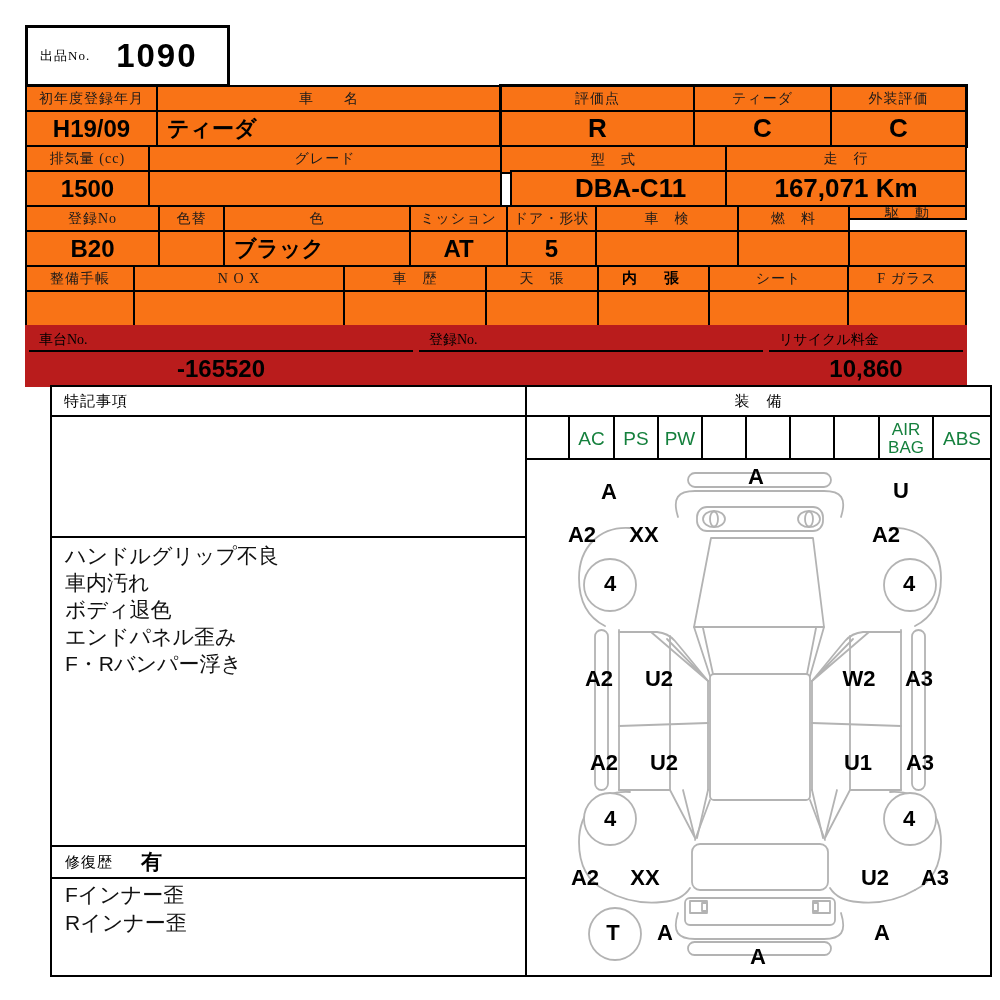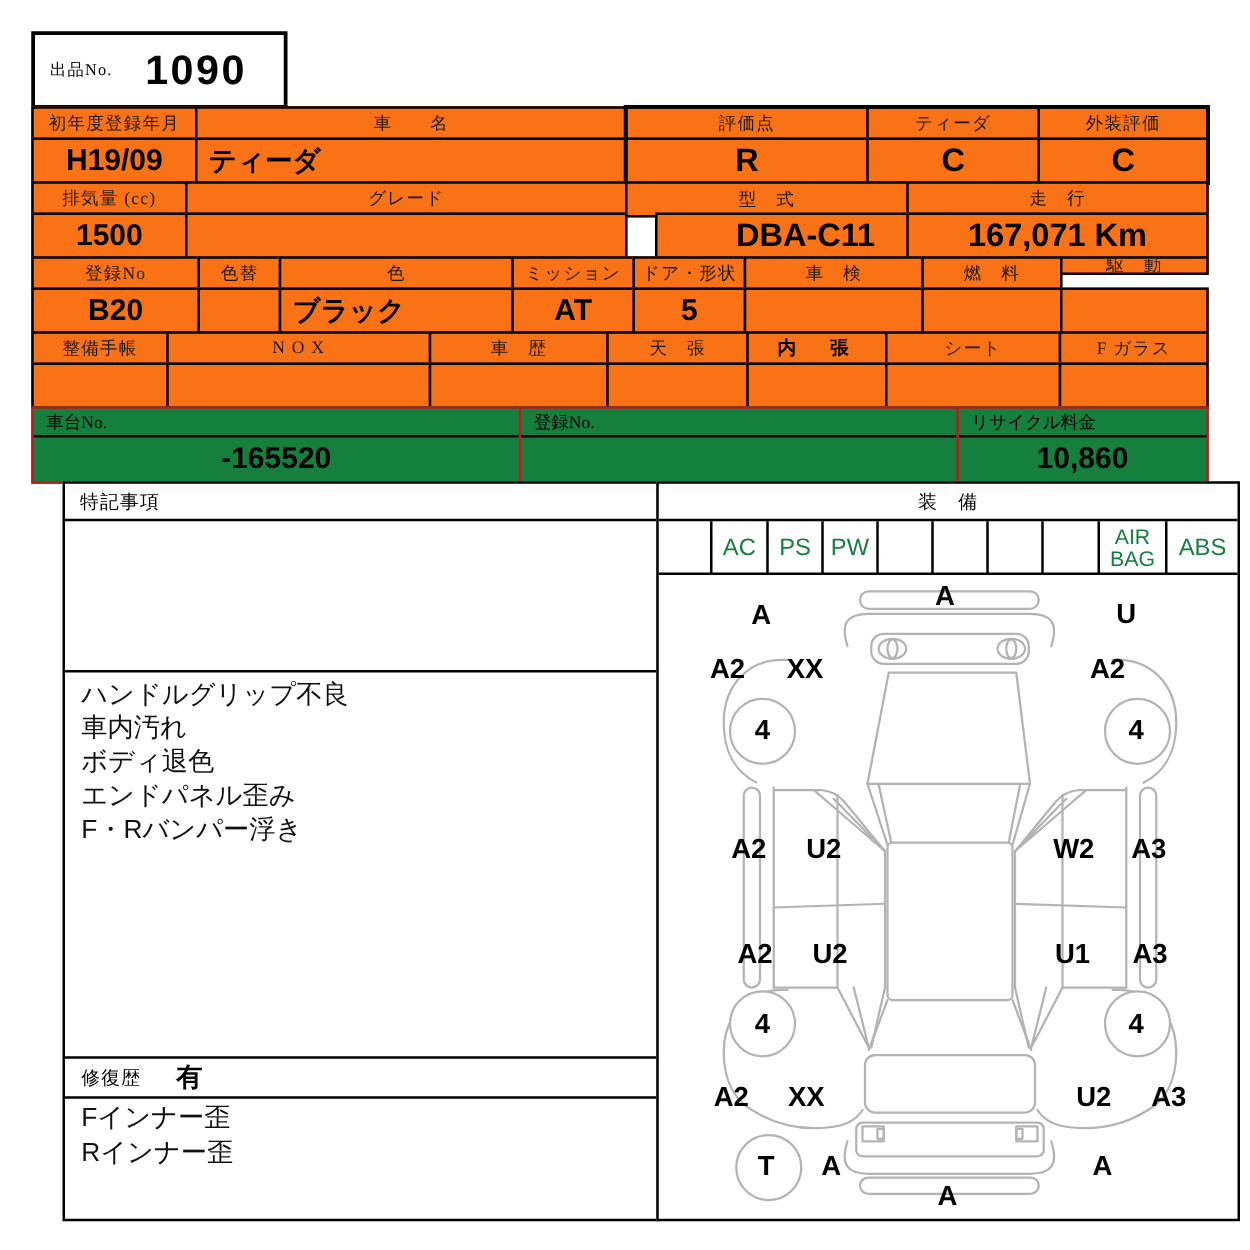--- a/index.html
+++ b/index.html
@@ -9,21 +9,21 @@
         display:flex;align-items:center;justify-content:center;overflow:hidden;}
   .hdr{font-family:"Liberation Serif",serif;font-size:14px;color:#1a1a1a;letter-spacing:1px;}
   .hdr-bold{font-family:"Liberation Sans",sans-serif;font-weight:bold;font-size:15px;letter-spacing:6px;}
   .val{font-weight:bold;font-size:24px;}
   .val-left{justify-content:flex-start;padding-left:9px;font-size:22px;}
   .big-eval{font-size:26px;}
   .auction-box{position:absolute;box-sizing:border-box;border:3px solid #000;background:#fff;
         display:flex;align-items:center;padding-left:12px;}
   .auction-box .lbl{font-family:"Liberation Serif",serif;font-size:13px;letter-spacing:1px;margin-right:26px;}
   .auction-box .num{font-weight:bold;font-size:33px;letter-spacing:2px;}
-  .split-cell{position:absolute;box-sizing:border-box;border:2px solid #b91c1c;background:#15803d;}
+  .split-cell{position:absolute;box-sizing:border-box;border:4px solid #b91c1c;background:#b91c1c;}
   .split-cell .top{box-sizing:border-box;height:23px;border-bottom:2px solid #000;
         font-family:"Liberation Serif",serif;font-size:14px;display:flex;align-items:center;padding-left:10px;}
   .split-cell .bottom{height:33px;display:flex;align-items:center;justify-content:center;
         font-weight:bold;font-size:24px;}
   .pane{position:absolute;box-sizing:border-box;border:2px solid #000;background:#fff;margin-left:25px;}
   .pane-row{box-sizing:border-box;border-bottom:2px solid #000;position:relative;}
   .notes-hdr{height:30px;display:flex;align-items:center;padding-left:12px;
         font-family:"Liberation Serif",serif;font-size:15px;letter-spacing:1px;}
   .notes-body{height:309px;padding:4px 0 0 13px;font-size:21px;line-height:27px;color:#111;}
   .repair-hdr{height:32px;display:flex;align-items:center;padding-left:13px;}
@@ -63,21 +63,21 @@
 
   <div style="position:absolute;left:499px;top:84px;width:469px;height:64px;border:3px solid #000;box-sizing:border-box;pointer-events:none"></div>
 
   <div class="cell hdr" style="left:25px;top:145px;width:125px;height:27px">排気量 (cc)</div>
   <div class="cell hdr" style="left:148px;top:145px;width:354px;height:27px">グレード</div>
   <div class="cell hdr" style="left:500px;top:145px;width:227px;height:29px">型　式</div>
   <div class="cell hdr" style="left:725px;top:145px;width:242px;height:27px">走　行</div>
 
   <div class="cell val" style="left:25px;top:170px;width:125px;height:37px">1500</div>
   <div class="cell val" style="left:148px;top:170px;width:354px;height:37px"></div>
-  <div class="cell val big-eval" style="left:524px;top:170px;width:241px;height:37px">DBA-C11</div>
+  <div class="cell val big-eval" style="left:510px;top:170px;width:241px;height:37px">DBA-C11</div>
   <div class="cell val big-eval" style="left:725px;top:170px;width:242px;height:37px">167,071 Km</div>
 
   <div class="cell hdr" style="left:25px;top:205px;width:135px;height:27px">登録No</div>
   <div class="cell hdr" style="left:158px;top:205px;width:67px;height:27px">色替</div>
   <div class="cell hdr" style="left:223px;top:205px;width:188px;height:27px">色</div>
   <div class="cell hdr" style="left:409px;top:205px;width:99px;height:27px">ミッション</div>
   <div class="cell hdr" style="left:506px;top:205px;width:91px;height:27px">ドア・形状</div>
   <div class="cell hdr" style="left:595px;top:205px;width:144px;height:27px">車　検</div>
   <div class="cell hdr" style="left:737px;top:205px;width:113px;height:27px">燃　料</div>
   <div class="cell hdr" style="left:848px;top:205px;width:119px;height:15px">駆　動</div>

